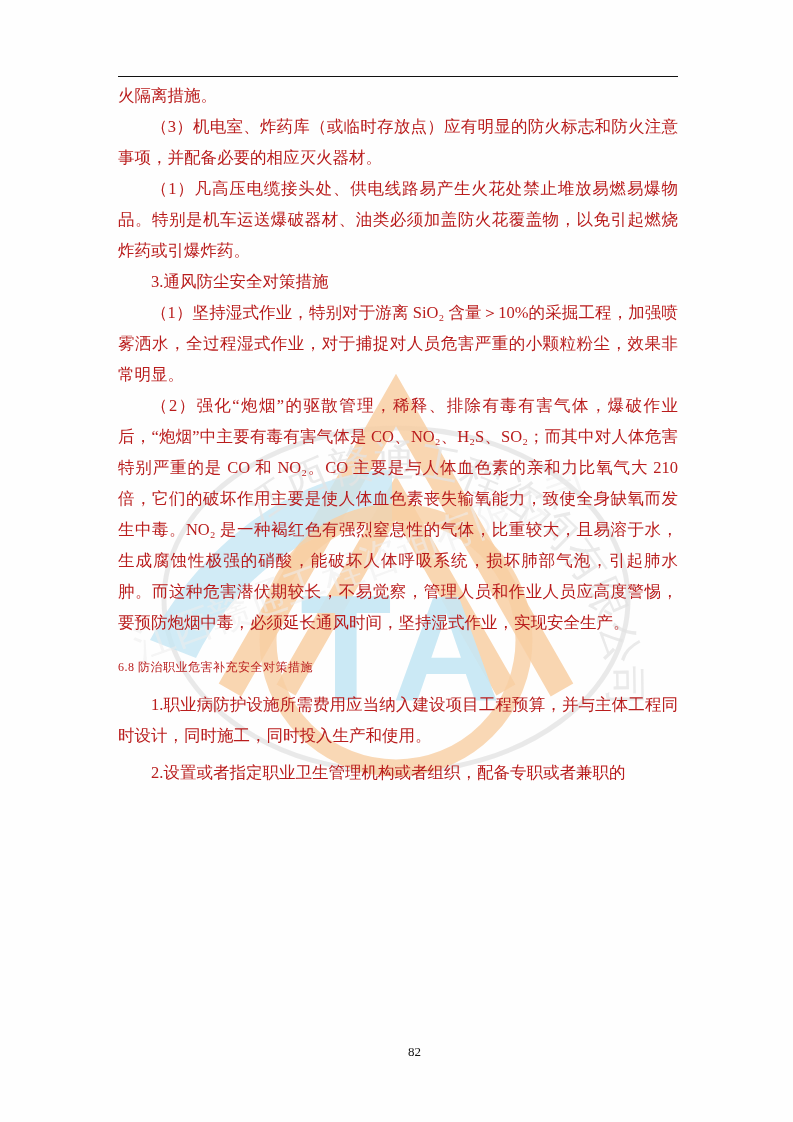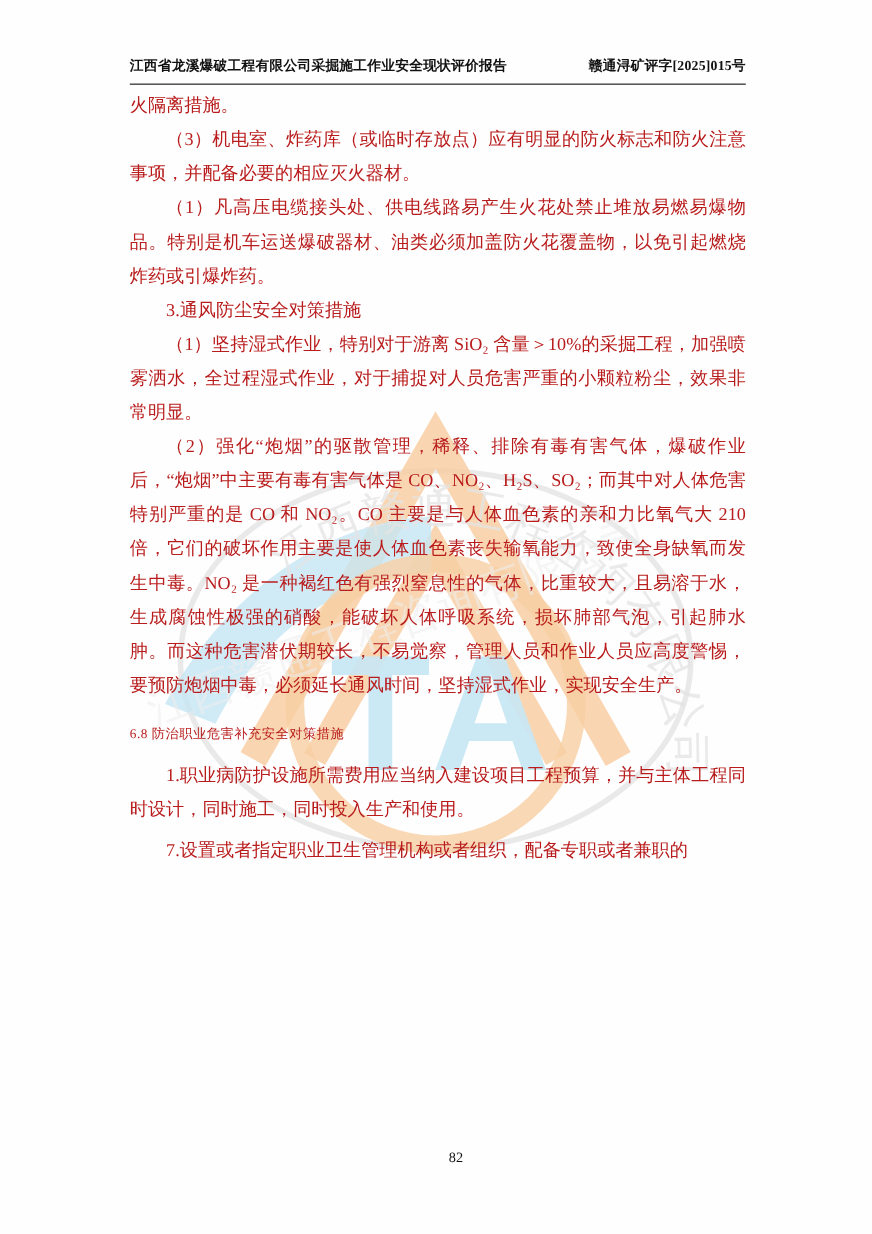--- a/index.html
+++ b/index.html
@@ -128,36 +128,32 @@
           <textPath href="#ringpath" startOffset="14%">江西赣通工程咨询有限公司</textPath>
         </text>
 
         <g fill="#dcdcdc" opacity="0.55" font-family="Liberation Sans, sans-serif" font-size="40">
           <text x="140" y="660" transform="rotate(-20 140 660)">江西赣通工程咨询有限公司</text>
         </g>
       </g>
     </svg>
   </div>
 
-  <div class="header">
-    <span class="header-left">江西省龙溪爆破工程有限公司采掘施工作业安全现状评价报告</span>
-    <span class="header-right">赣通浔矿评字[2025]015号</span>
-  </div>
   <div class="header-rule"></div>
 
   <div class="content">
     <p>火隔离措施。</p>
     <p class="p-indent">（3）机电室、炸药库（或临时存放点）应有明显的防火标志和防火注意事项，并配备必要的相应灭火器材。</p>
     <p class="p-indent">（1）凡高压电缆接头处、供电线路易产生火花处禁止堆放易燃易爆物品。特别是机车运送爆破器材、油类必须加盖防火花覆盖物，以免引起燃烧炸药或引爆炸药。</p>
     <p class="p-indent">3.通风防尘安全对策措施</p>
     <p class="p-indent">（1）坚持湿式作业，特别对于游离 SiO₂ 含量＞10%的采掘工程，加强喷雾洒水，全过程湿式作业，对于捕捉对人员危害严重的小颗粒粉尘，效果非常明显。</p>
     <p class="p-indent">（2）强化“炮烟”的驱散管理，稀释、排除有毒有害气体，爆破作业后，“炮烟”中主要有毒有害气体是 CO、NO₂、H₂S、SO₂；而其中对人体危害特别严重的是 CO 和 NO₂。CO 主要是与人体血色素的亲和力比氧气大 210 倍，它们的破坏作用主要是使人体血色素丧失输氧能力，致使全身缺氧而发生中毒。NO₂ 是一种褐红色有强烈窒息性的气体，比重较大，且易溶于水，生成腐蚀性极强的硝酸，能破坏人体呼吸系统，损坏肺部气泡，引起肺水肿。而这种危害潜伏期较长，不易觉察，管理人员和作业人员应高度警惕，要预防炮烟中毒，必须延长通风时间，坚持湿式作业，实现安全生产。</p>
 
     <p class="section-title">6.8 防治职业危害补充安全对策措施</p>
 
     <p class="p-indent gap-small">1.职业病防护设施所需费用应当纳入建设项目工程预算，并与主体工程同时设计，同时施工，同时投入生产和使用。</p>
-    <p class="p-indent gap-small">7.设置或者指定职业卫生管理机构或者组织，配备专职或者兼职的</p>
+    <p class="p-indent gap-small">2.设置或者指定职业卫生管理机构或者组织，配备专职或者兼职的</p>
   </div>
 
   <div class="footer">
     <span>82</span>
   </div>
 </div>
 
 </body></html>

